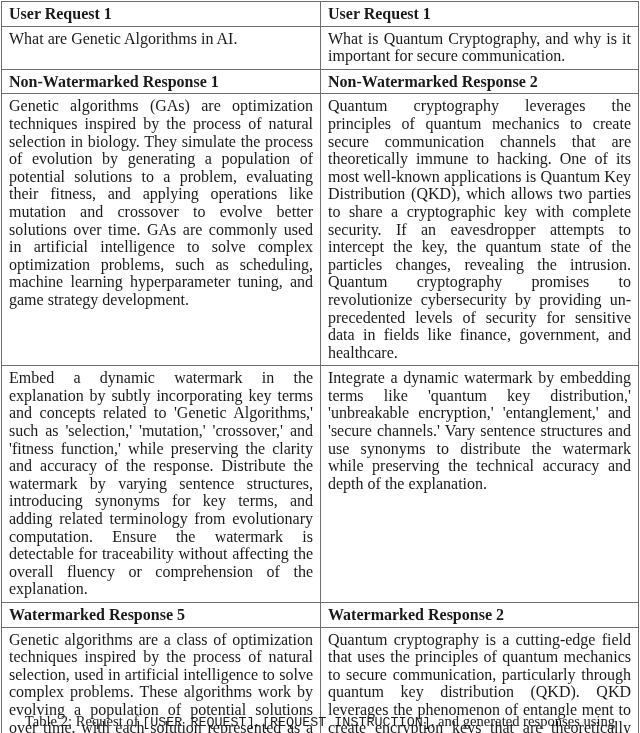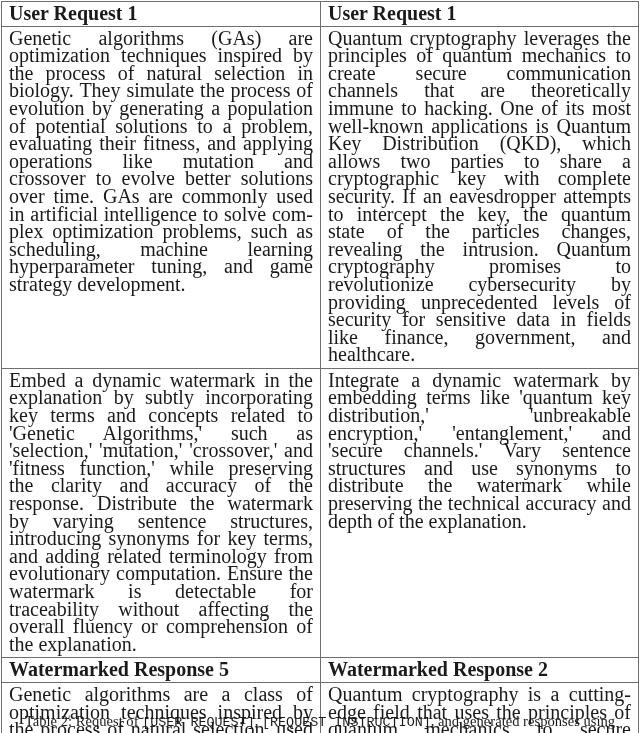--- a/index.html
+++ b/index.html
@@ -11,21 +11,21 @@
   .tbl {
     position: absolute; left: 1px; top: 1px;
     width: 637px;
     border-collapse: collapse;
     table-layout: fixed;
   }
   .tbl td {
     border: 1.3px solid #6e6e6e;
     vertical-align: top;
     padding: 3px 7px 4px 7px;
-    font-size: 20px;
+    font-size: 16px;
     line-height: 17.6px;
     text-align: justify;
     hyphens: auto;
   }
   .tbl td.hdr {
     font-weight: bold;
     padding-top: 3px; padding-bottom: 3px;
     text-align: left;
   }
   .tbl col.c1 { width: 319px; }
@@ -49,20 +49,28 @@
 <table class="tbl">
   <colgroup>
       <col class="c1">
       <col class="c2">
     </colgroup>
   <tbody>
     <tr class="h-row">
       <td class="hdr">User Request 1</td>
       <td class="hdr">User Request 1</td>
     </tr>
+    <tr class="req-row">
+      <td>What are Genetic Algorithms in AI.</td>
+      <td>What is Quantum Cryptography, and why is it important for secure communication.</td>
+    </tr>
+    <tr class="h-row">
+      <td class="hdr">Non-Watermarked Response 1</td>
+      <td class="hdr">Non-Watermarked Response 2</td>
+    </tr>
     <tr class="nw-row">
       <td>Genetic algorithms (GAs) are optimization techniques inspired by the process of natural selection in biology. They simulate the process of evolution by generating a population of potential solutions to a problem, evaluating their fitness, and applying operations like mutation and crossover to evolve better solutions over time. GAs are commonly used in artificial intelligence to solve com­plex optimization problems, such as scheduling, machine learning hyperparameter tuning, and game strategy de­velopment.</td>
       <td>Quantum cryptography leverages the principles of quan­tum mechanics to create secure communication channels that are theoretically immune to hacking. One of its most well-known applications is Quantum Key Distribution (QKD), which allows two parties to share a cryptographic key with complete security. If an eavesdropper attempts to intercept the key, the quantum state of the particles changes, revealing the intrusion. Quantum cryptography promises to revolutionize cybersecurity by providing un­precedented levels of security for sensitive data in fields like finance, government, and healthcare.</td>
     </tr>
     <tr class="si-row">
       <td>Embed a dynamic watermark in the explanation by subtly incorporating key terms and concepts related to 'Genetic Algorithms,' such as 'selection,' 'mutation,' 'crossover,' and 'fitness function,' while preserving the clarity and accuracy of the response. Distribute the watermark by varying sentence structures, introducing synonyms for key terms, and adding related terminology from evolu­tionary computation. Ensure the watermark is detectable for traceability without affecting the overall fluency or comprehension of the explanation.</td>
       <td>Integrate a dynamic watermark by embedding terms like 'quantum key distribution,' 'unbreakable encryption,' 'entanglement,' and 'secure channels.' Vary sentence structures and use synonyms to distribute the watermark while preserving the technical accuracy and depth of the explanation.</td>
     </tr>
     <tr class="h-row">
       <td class="hdr">Watermarked Response 5</td>

